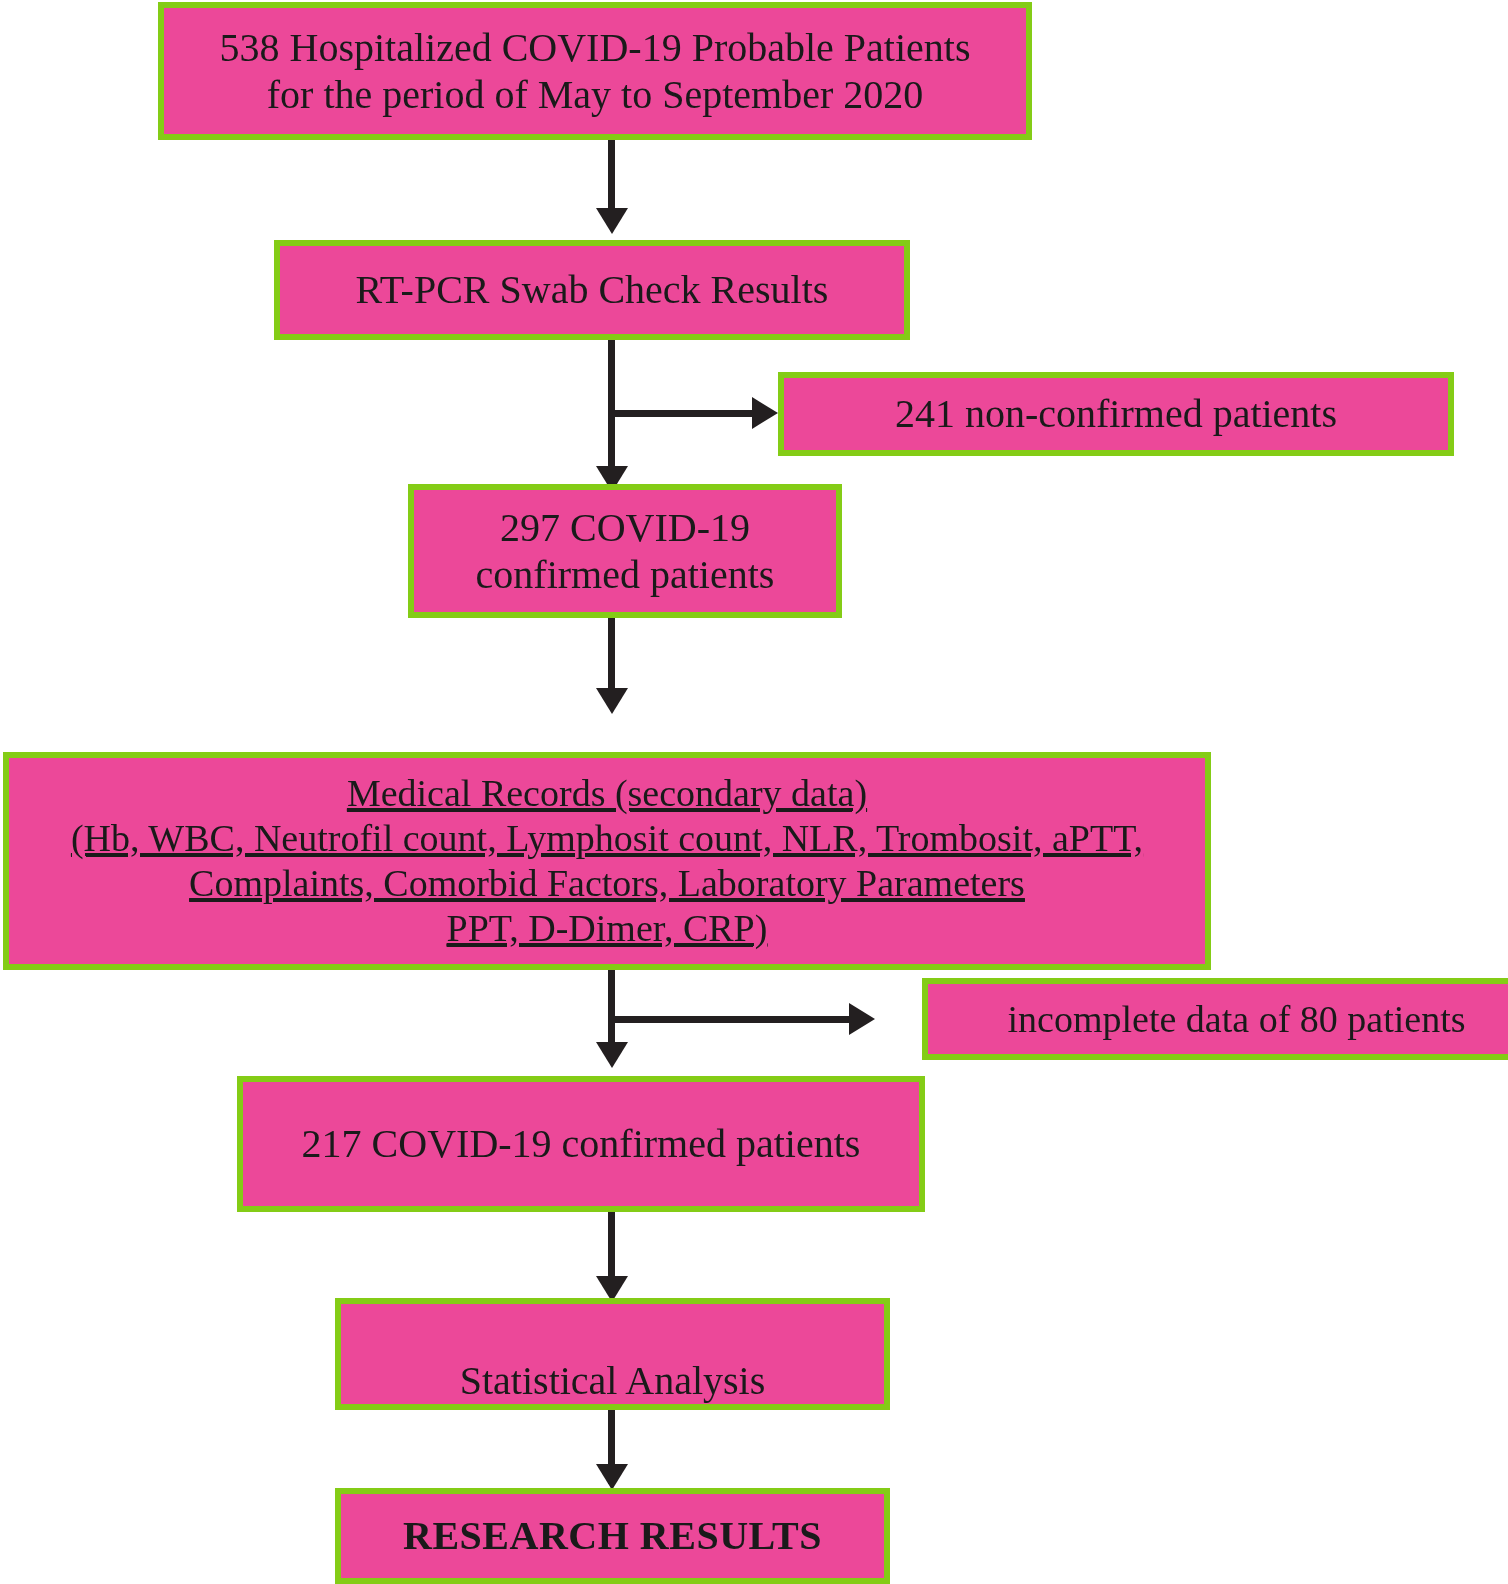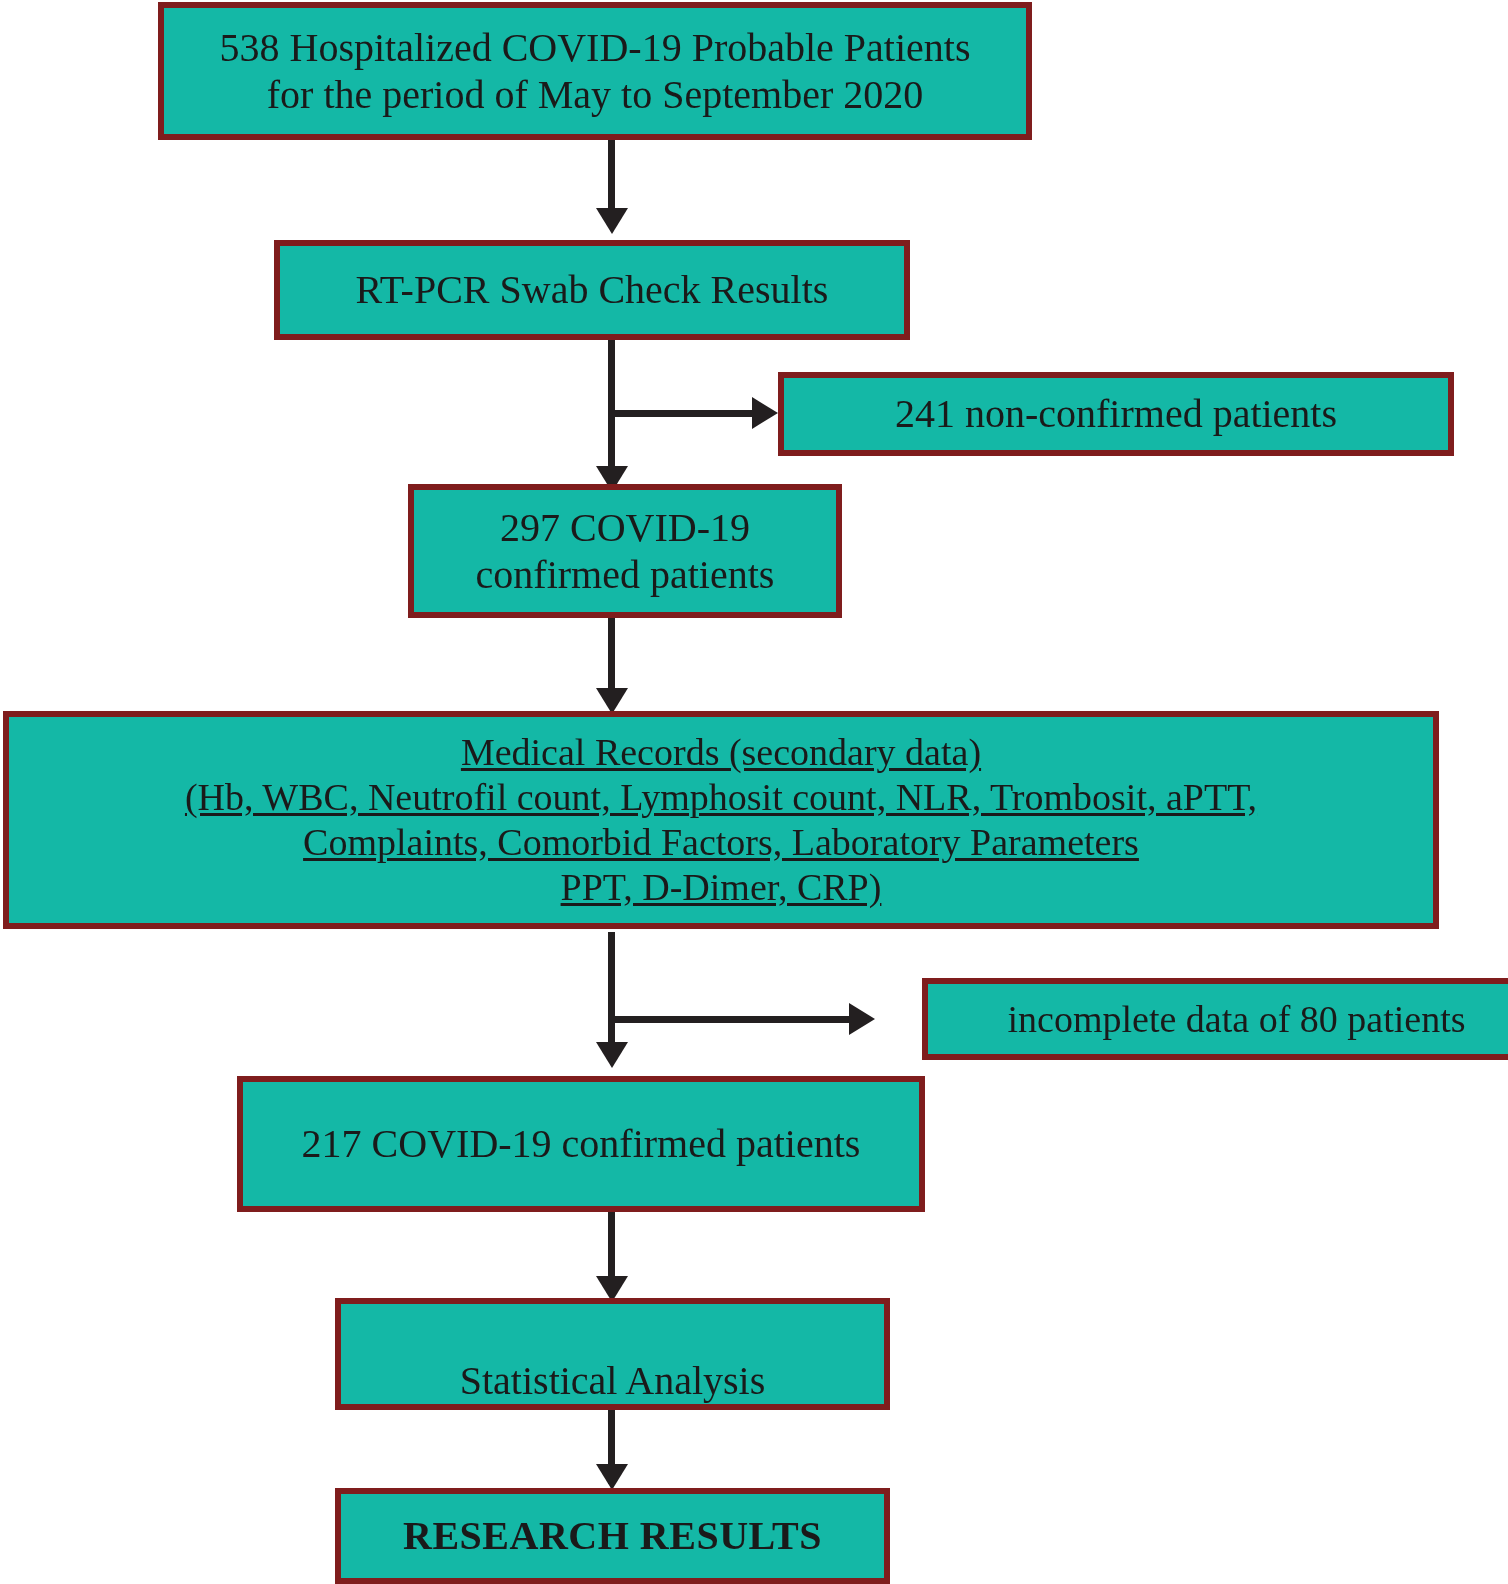--- a/index.html
+++ b/index.html
@@ -13,22 +13,22 @@
     width: 1508px;
     height: 1584px;
     background: #ffffff;
     font-family: "Liberation Serif", "DejaVu Serif", serif;
     color: #1a1a1a;
     overflow: hidden;
   }
   .node {
     position: absolute;
     box-sizing: border-box;
-    background: #14b8a6;
-    border: 6px solid #7f1d1d;
+    background: #ec4899;
+    border: 6px solid #84cc16;
     display: flex;
     flex-direction: column;
     align-items: center;
     justify-content: center;
     text-align: center;
     z-index: 3;
   }
   .node .line {
     display: block;
     white-space: nowrap;
@@ -97,21 +97,21 @@
   </div>
 
   <div class="node" style="left:408px; top:484px; width:434px; height:134px;">
     <span class="line txt-40">297 COVID-19</span>
     <span class="line txt-40">confirmed patients</span>
   </div>
 
   <div class="vline" style="left:608px; top:618px; height:78px;"></div>
   <div class="arrow-down" style="left:596px; top:688px;"></div>
 
-  <div class="node" style="left:3px; top:711px; width:1436px; height:218px;">
+  <div class="node" style="left:3px; top:752px; width:1208px; height:218px;text-decoration:underline;">
     <span class="line txt-38 underlined">Medical Records (secondary data)</span>
     <span class="line txt-38 underlined">(Hb, WBC, Neutrofil count, Lymphosit count, NLR, Trombosit, aPTT,</span>
     <span class="line txt-38 underlined">Complaints, Comorbid Factors, Laboratory Parameters</span>
     <span class="line txt-38 underlined">PPT, D-Dimer, CRP)</span>
   </div>
 
   <div class="vline" style="left:608px; top:932px; height:128px;"></div>
   <div class="arrow-down" style="left:596px; top:1042px;"></div>
 
   <div class="hline" style="left:608px; top:1016px; width:246px;"></div>

